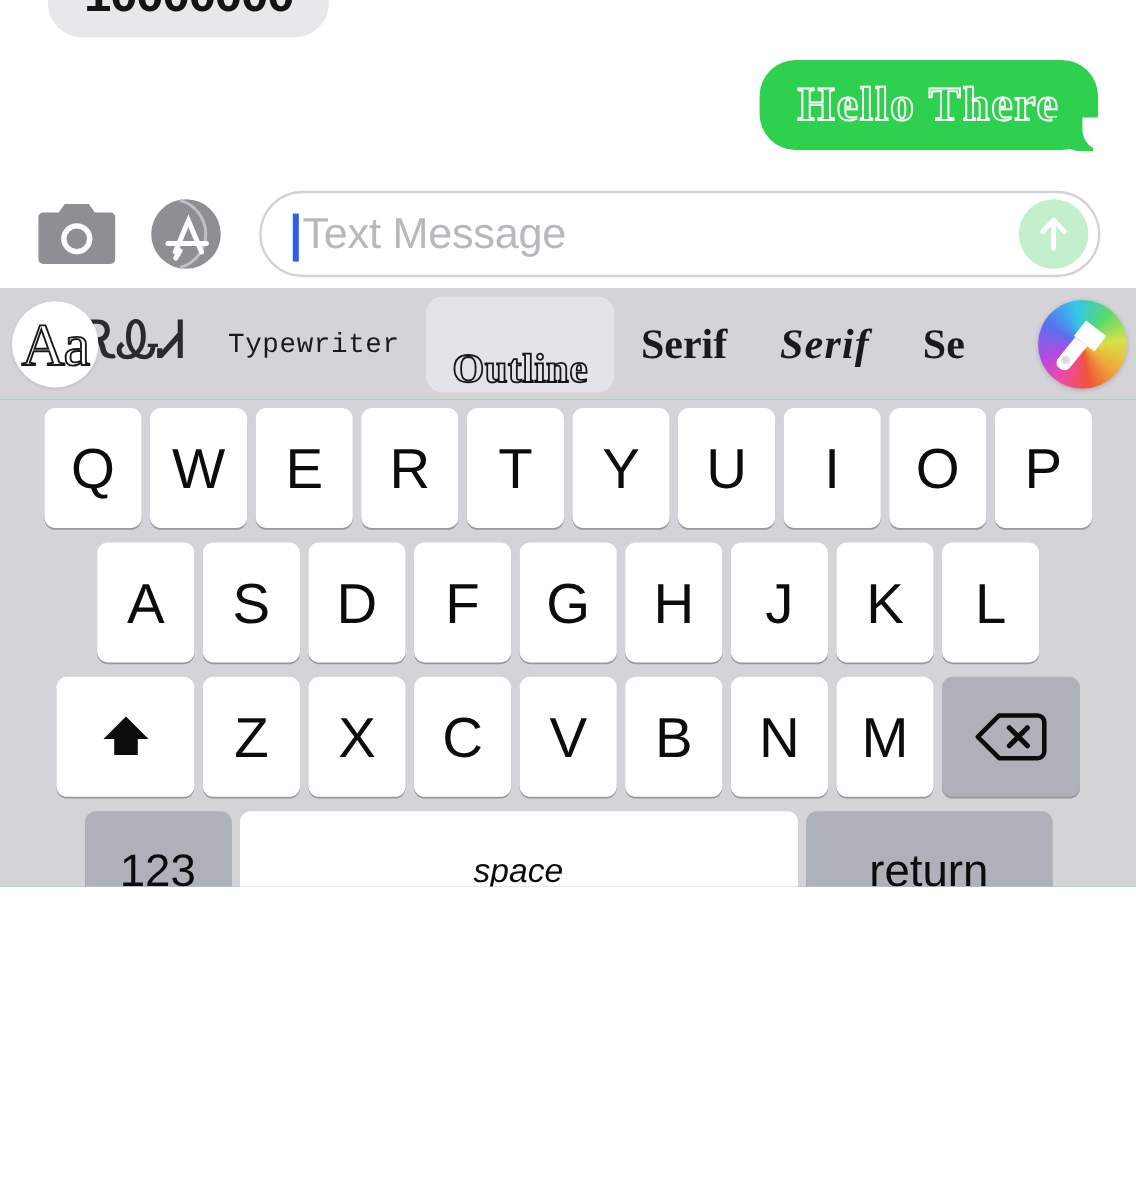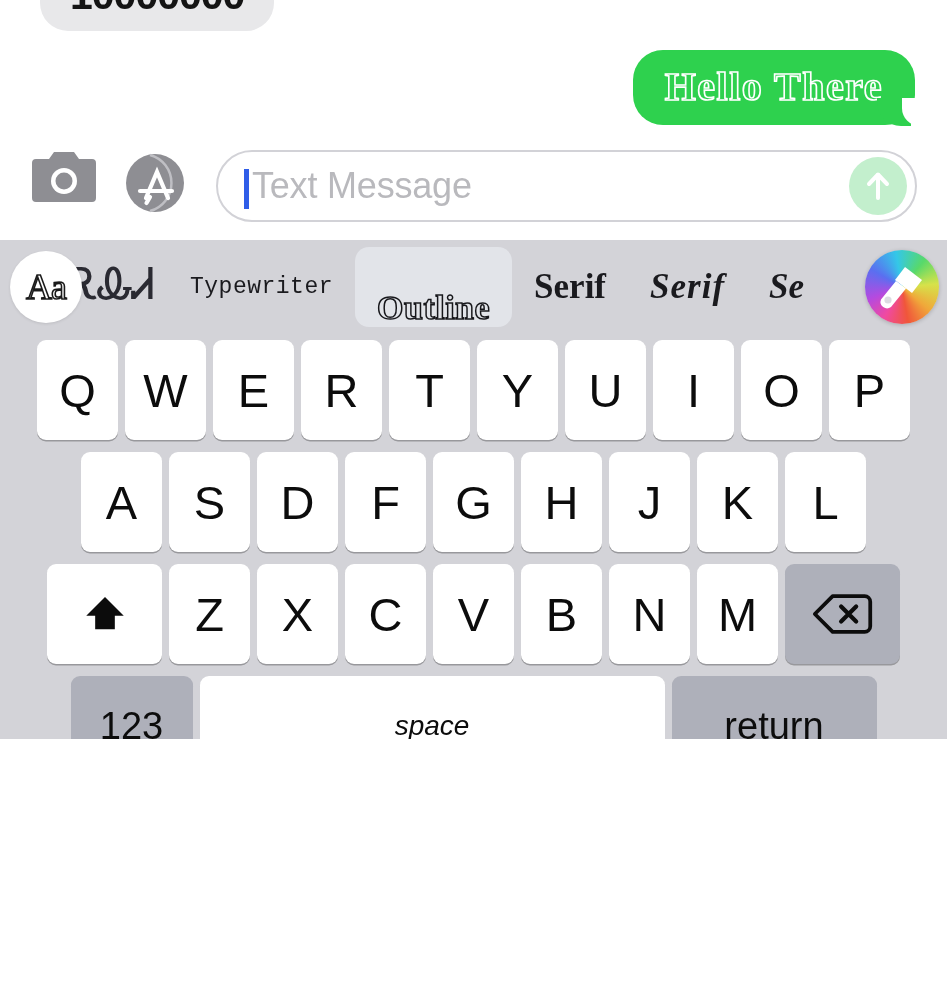--- a/index.html
+++ b/index.html
@@ -89,20 +89,21 @@
 
   
   .input-bar {
     position: absolute;
     left: 0;
     top: 150px;
     width: 947px;
     height: 90px;
     background: #ffffff;
     display: flex;
+    align-items: center;
     box-sizing: border-box;
     padding: 0 30px;
   }
   .icon-btn {
     flex: 0 0 auto;
     display: flex;
     align-items: center;
     justify-content: center;
     cursor: pointer;
   }
@@ -173,21 +174,21 @@
     background: #ffffff;
     display: flex;
     align-items: center;
     justify-content: center;
     box-shadow: 0 1px 3px rgba(0,0,0,.10);
     cursor: pointer;
     z-index: 4;
   }
   .aa-text {
     font-family: "Liberation Serif", serif;
-    font-size: 36px;
+    font-size: 50px;
     color: #ffffff;
     -webkit-text-stroke: 1.6px #1a1a1a;
     letter-spacing: -1px;
   }
   .glyphs {
     position: absolute;
     left: 66px;
     top: 22px;
     font-size: 44px;
     line-height: 1;
@@ -243,21 +244,20 @@
     font-family: "Liberation Serif", serif;
     font-size: 35px;
     font-weight: bold;
     font-style: italic;
     letter-spacing: 1px;
   }
   .fo-serif3 {
     font-family: "Liberation Serif", serif;
     font-size: 35px;
     font-weight: bold;
-    font-style: italic;
   }
   .effects-btn {
     position: absolute;
     right: 8px;
     top: 10px;
     width: 74px;
     height: 74px;
     border-radius: 50%;
     display: flex;
     align-items: center;

